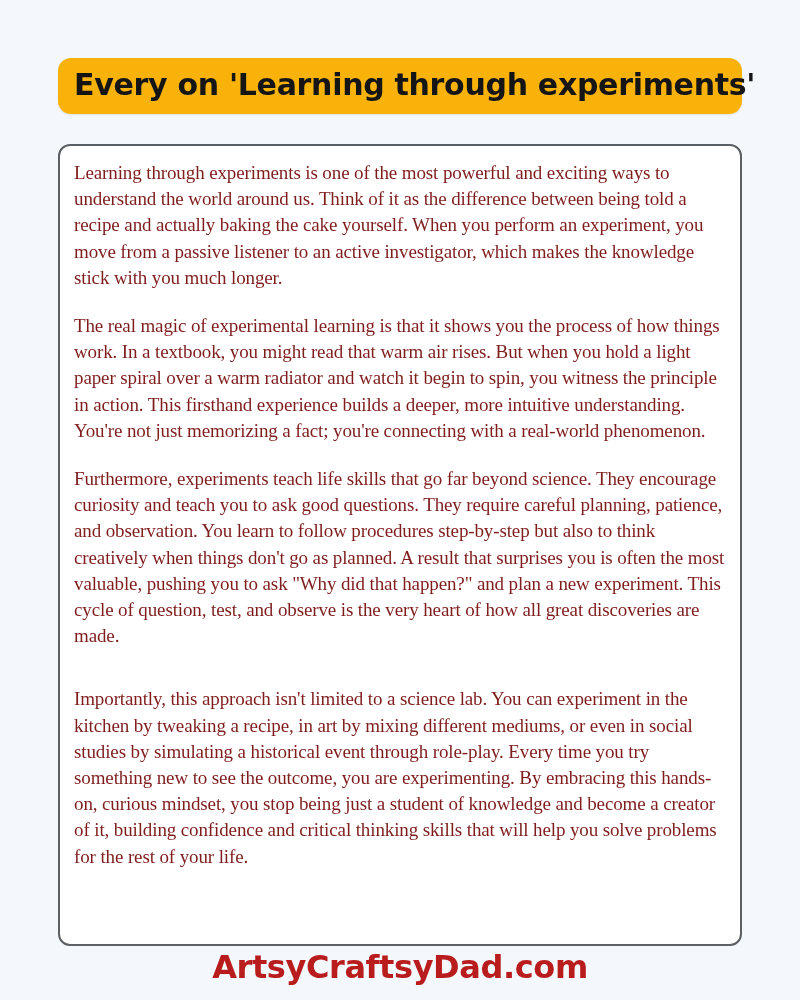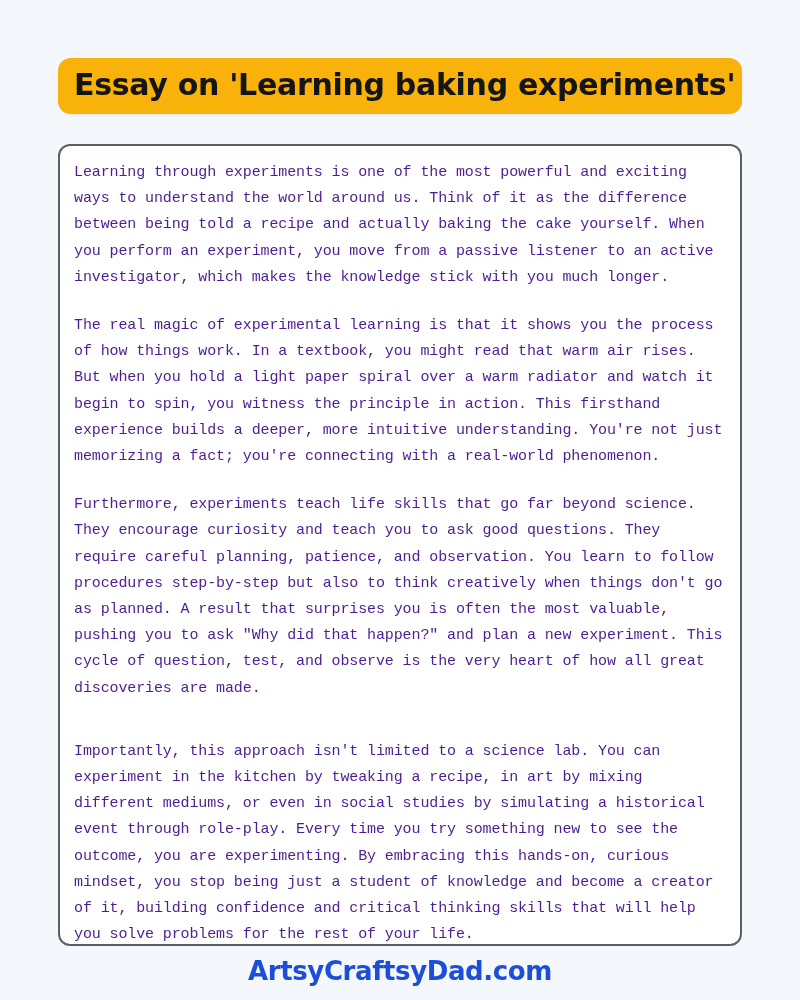--- a/index.html
+++ b/index.html
@@ -46,55 +46,55 @@
     margin-top: 30px;
     width: 684px;
     height: 802px;
     background: #ffffff;
     border: 2px solid #5b5f66;
     border-radius: 12px;
     padding: 14px 14px 10px 14px;
     overflow: hidden;
   }
   .essay-body {
-    font-family: Liberation Mono, monospace;
-    font-size: 15px;
+    font-family: Liberation Serif, serif;
+    font-size: 19px;
     line-height: 26.2px;
-    color: #4c1d95;
+    color: #7f1d1d;
     letter-spacing: -0.12px;
   }
   .essay-body p {
     margin: 0 0 22px 0;
   }
   .essay-body p:last-child {
     margin-bottom: 0;
     margin-top: 37px;
   }
   .footer {
     position: absolute;
     left: 0;
     right: 0;
     bottom: 14px;
     text-align: center;
   }
   .footer-brand {
     font-family: "DejaVu Sans", sans-serif;
     font-weight: bold;
-    font-size: 26px;
-    color: #1d4ed8;
+    font-size: 32px;
+    color: #b91c1c;
     letter-spacing: -0.4px;
   }
 </style>
 </head>
 <body>
 
 <div class="page">
 
   <div class="title-banner">
-    <span class="title-text">Essay on 'Learning baking experiments'</span>
+    <span class="title-text">Every on 'Learning through experiments'</span>
   </div>
 
   <div class="essay-card">
     <div class="essay-body">
       <p>Learning through experiments is one of the most powerful and exciting ways to understand the world around us. Think of it as the difference between being told a recipe and actually baking the cake yourself. When you perform an experiment, you move from a passive listener to an active investigator, which makes the knowledge stick with you much longer.</p>
       <p>The real magic of experimental learning is that it shows you the process of how things work. In a textbook, you might read that warm air rises. But when you hold a light paper spiral over a warm radiator and watch it begin to spin, you witness the principle in action. This firsthand experience builds a deeper, more intuitive understanding. You're not just memorizing a fact; you're connecting with a real-world phenomenon.</p>
       <p>Furthermore, experiments teach life skills that go far beyond science. They encourage curiosity and teach you to ask good questions. They require careful planning, patience, and observation. You learn to follow procedures step-by-step but also to think creatively when things don't go as planned. A result that surprises you is often the most valuable, pushing you to ask "Why did that happen?" and plan a new experiment. This cycle of question, test, and observe is the very heart of how all great discoveries are made.</p>
       <p>Importantly, this approach isn't limited to a science lab. You can experiment in the kitchen by tweaking a recipe, in art by mixing different mediums, or even in social studies by simulating a historical event through role-play. Every time you try something new to see the outcome, you are experimenting. By embracing this hands-on, curious mindset, you stop being just a student of knowledge and become a creator of it, building confidence and critical thinking skills that will help you solve problems for the rest of your life.</p>
     </div>
   </div>

